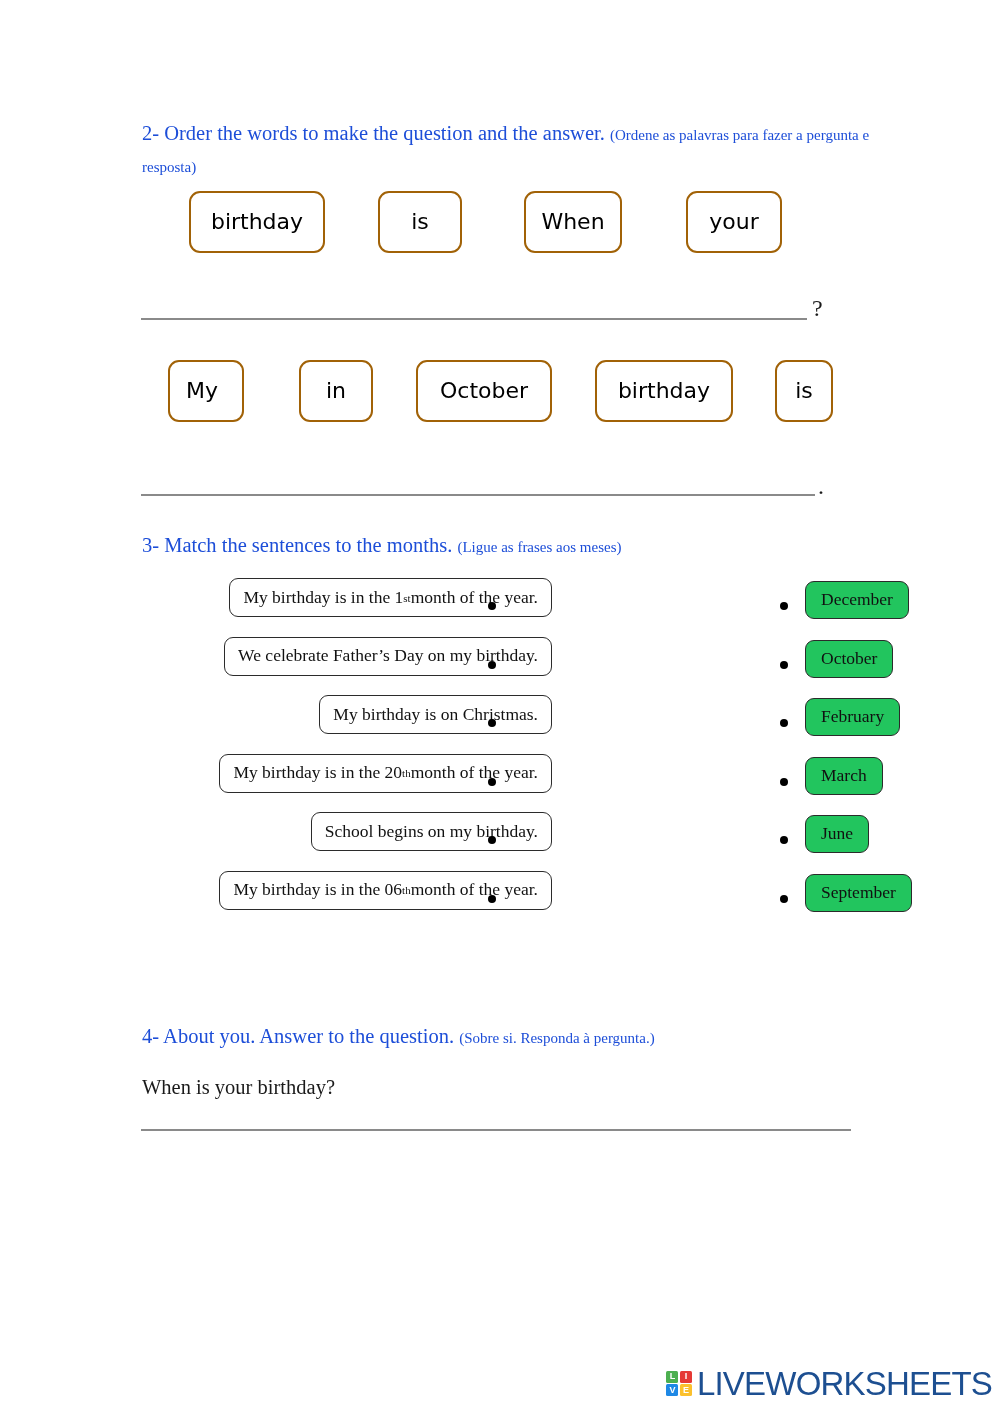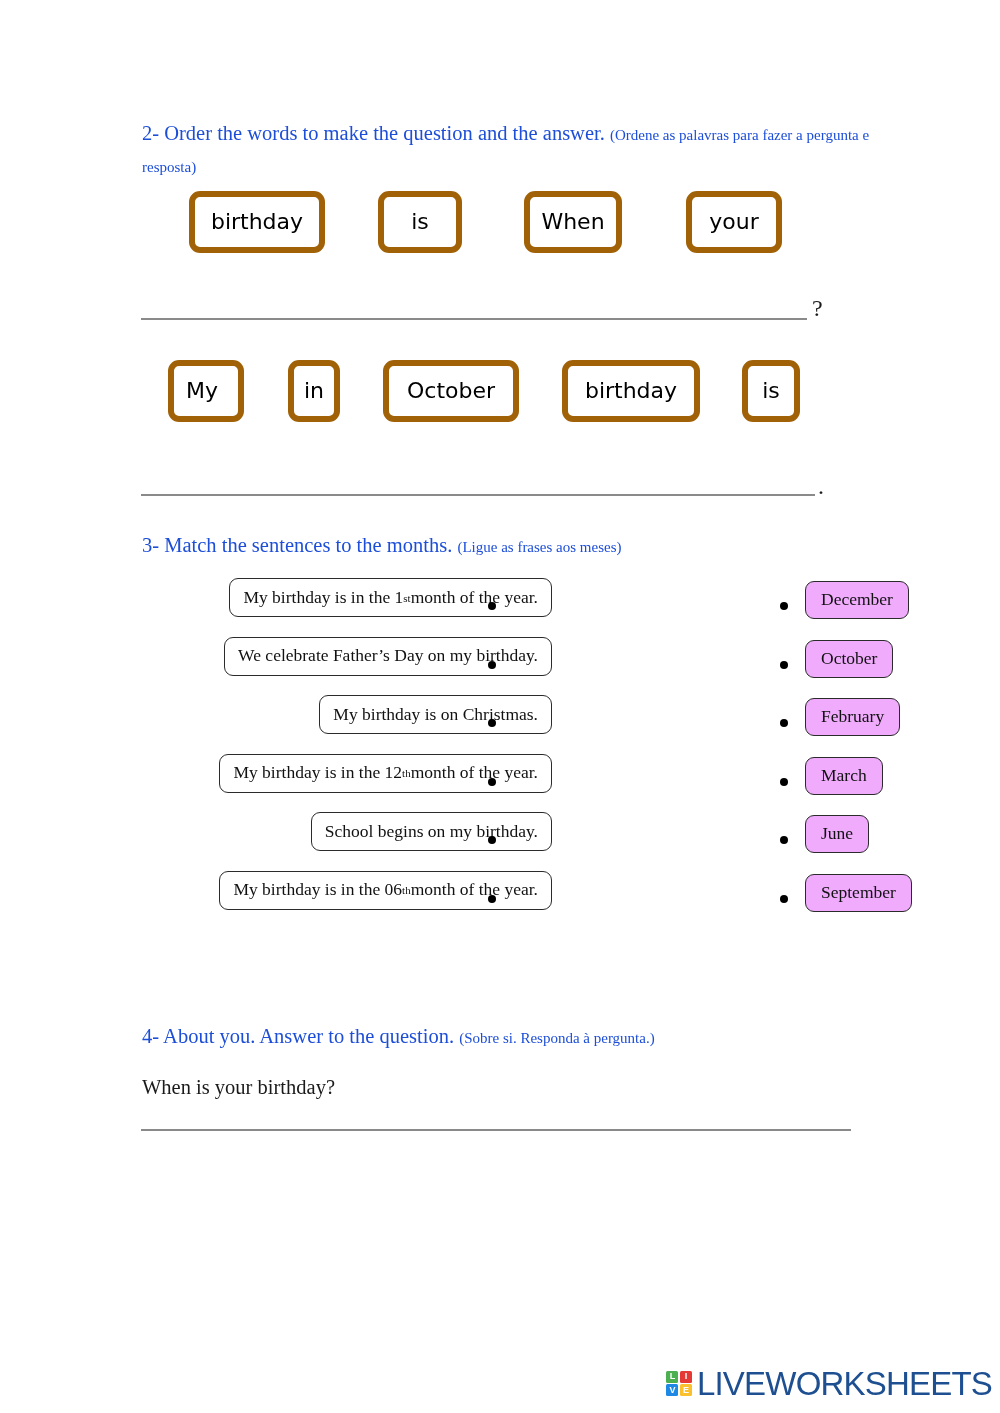--- a/index.html
+++ b/index.html
@@ -42,21 +42,21 @@
   #head3 { top: 530px; }
   #head4 { top: 1021px; }
 
   
   .tile-row {
     position: absolute;
     display: flex;
     align-items: center;
   }
   .word-tile {
-    border: 6px solid #a16207;
+    border: 2px solid #a16207;
     border-radius: 11px;
     background: #ffffff;
     font-family: "DejaVu Sans", sans-serif;
     font-size: 22px;
     line-height: 1;
     color: #000000;
     display: flex;
     align-items: center;
     justify-content: center;
     height: 62px;
@@ -66,21 +66,21 @@
   }
 
   #tiles-q { top: 191px; left: 189px; gap: 0; }
   #tiles-q .word-tile:nth-child(1) { width: 136px; margin-right: 53px; }
   #tiles-q .word-tile:nth-child(2) { width: 84px;  margin-right: 62px; }
   #tiles-q .word-tile:nth-child(3) { width: 98px; margin-right: 64px; }
   #tiles-q .word-tile:nth-child(4) { width: 96px; }
 
   #tiles-a { top: 360px; left: 168px; }
   #tiles-a .word-tile:nth-child(1) { width: 76px;  margin-right: 44px; padding-left: 12px; }
-  #tiles-a .word-tile:nth-child(2) { width: 44px;  margin-right: 43px; }
+  #tiles-a .word-tile:nth-child(2) { width: 74px;  margin-right: 43px; margin-left: 11px; }
   #tiles-a .word-tile:nth-child(3) { width: 136px; margin-right: 43px; }
   #tiles-a .word-tile:nth-child(4) { width: 138px; margin-right: 42px; }
   #tiles-a .word-tile:nth-child(5) { width: 58px; }
 
   
   .rule {
     position: absolute;
     height: 0;
     border-top: 2px solid #8a8a8a;
   }
@@ -146,21 +146,21 @@
   }
   .dot-left  { left: 488px; }
   .dot-right { left: 780px; }
 
   .month-box {
     position: absolute;
     left: 805px;
     top: 3px;
     border: 1.6px solid #2b2b2b;
     border-radius: 9px;
-    background: #f0abfc;
+    background: #22c55e;
     font-family: "Liberation Serif", serif;
     font-size: 17.5px;
     line-height: 1;
     color: #111111;
     height: 38px;
     box-sizing: border-box;
     display: flex;
     align-items: center;
     justify-content: center;
     padding: 4px 15px;
@@ -286,21 +286,21 @@
         </div>
       </div>
       <span class="dot dot-left"></span>
       <span class="dot dot-right"></span>
       <div class="month-box">February</div>
     </div>
 
     <div class="match-row">
       <div class="sent-wrap">
         <div class="sent-box">
-          <span>My birthday is in the 12</span>
+          <span>My birthday is in the 20</span>
             <sup>th</sup>
             <span> month of the year.</span>
         </div>
       </div>
       <span class="dot dot-left"></span>
       <span class="dot dot-right"></span>
       <div class="month-box">March</div>
     </div>
 
 

